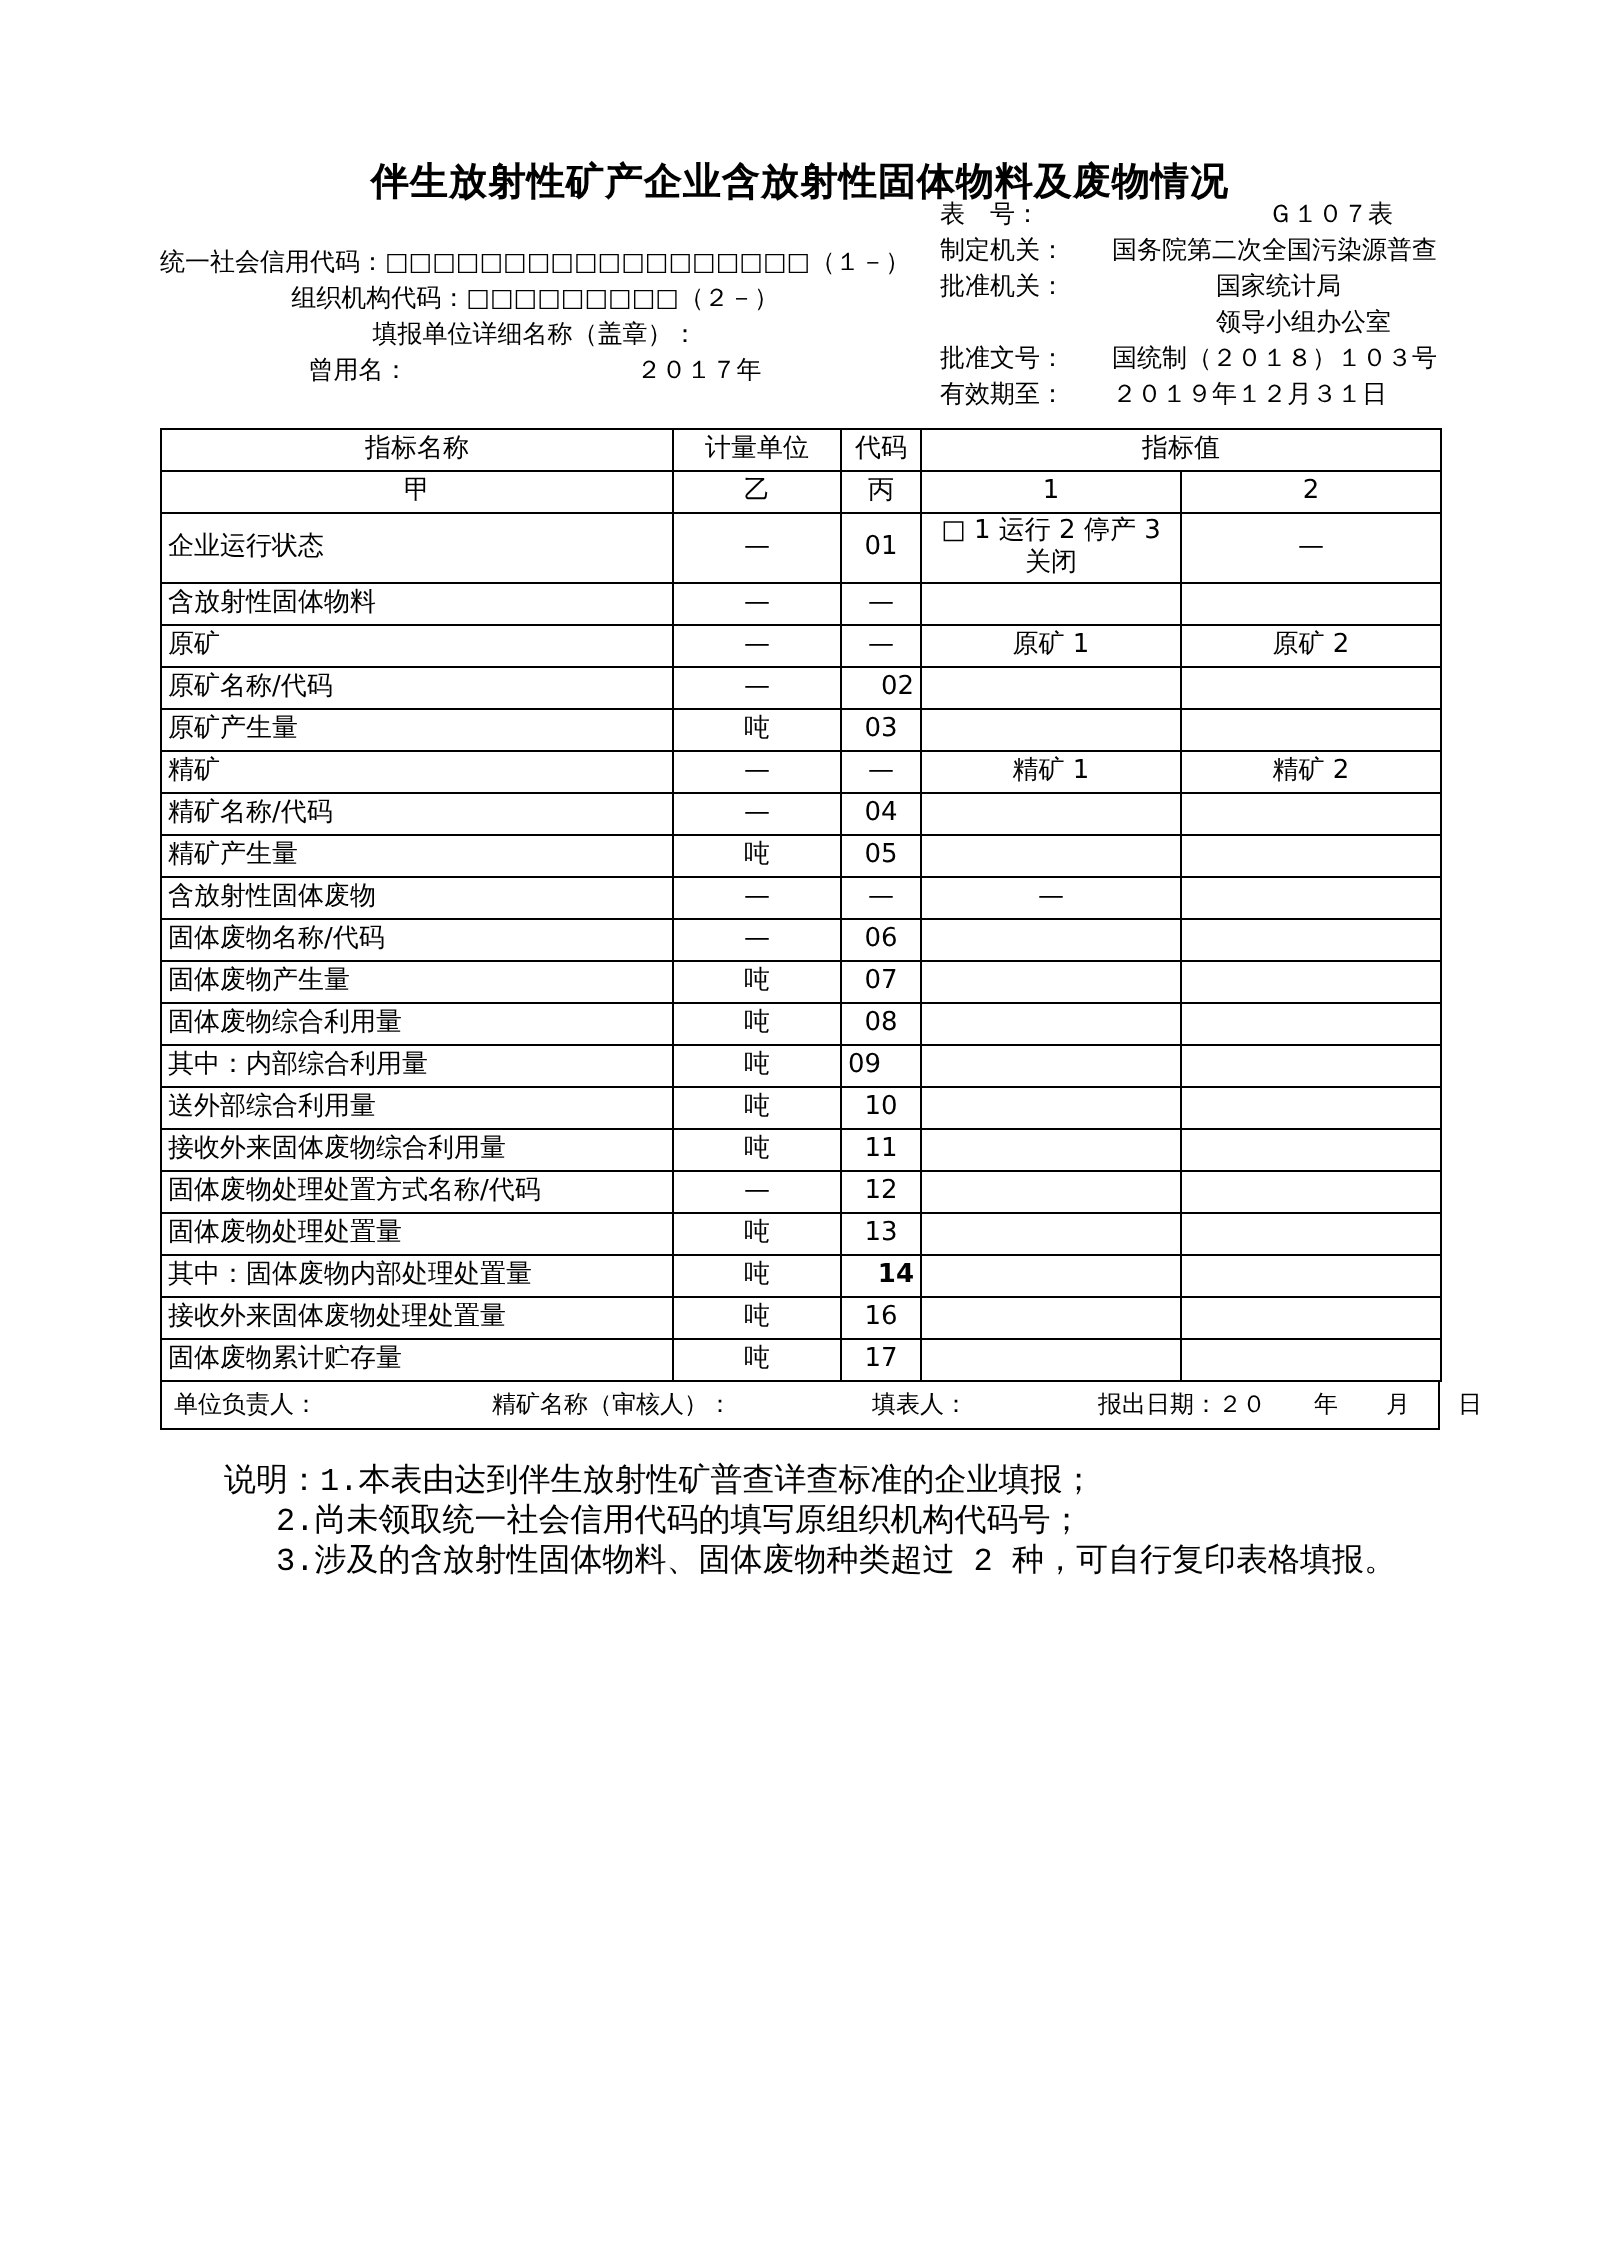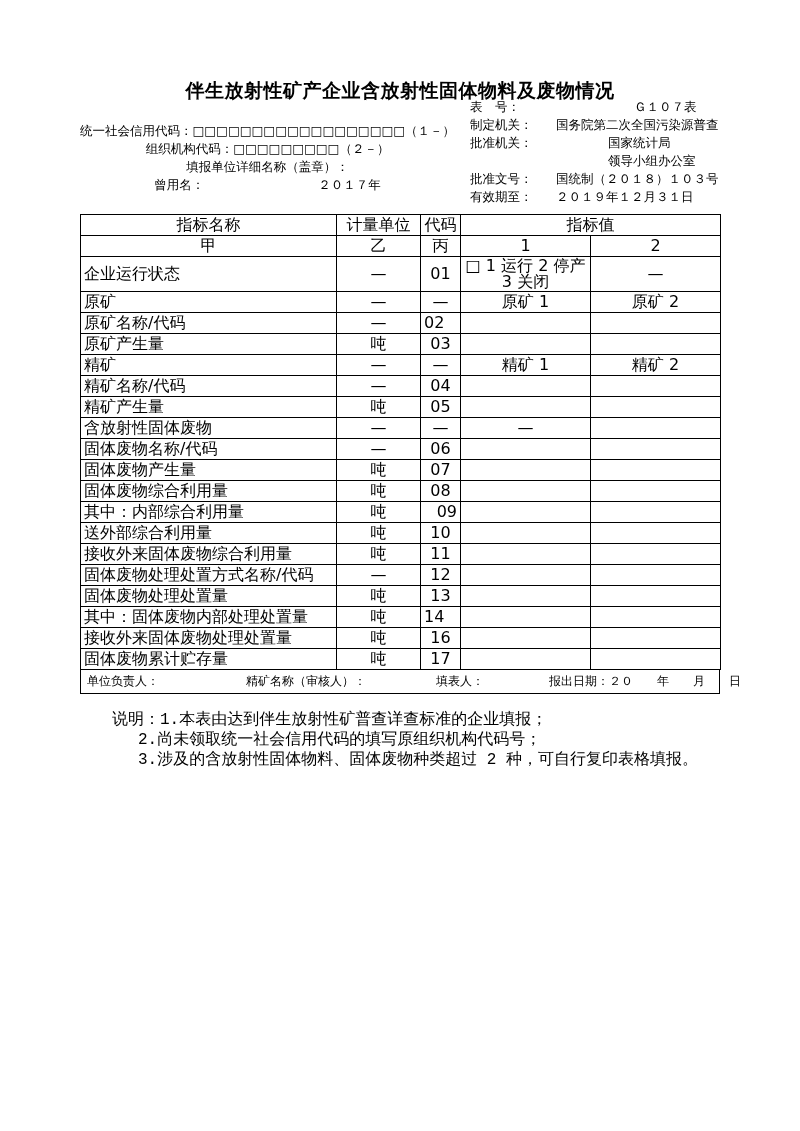--- a/index.html
+++ b/index.html
@@ -69,21 +69,21 @@
     padding-left: 52px;
   }
   .hdr-right .val.indent2 {
     padding-left: 78px;
   }
 
   table.form {
     border-collapse: collapse;
     width: 640px;
     margin-left: 80px;
-    font-size: 16px;
+    font-size: 13px;
     font-family: "DejaVu Sans", "Liberation Sans", sans-serif;
     table-layout: fixed;
   }
   table.form td {
     border: 1px solid #000;
     padding: 1px 3px;
     height: 18px;
     line-height: 16px;
   }
   .c-name { width: 256px; }
@@ -206,30 +206,37 @@
     </tbody>
     <tbody id="tbody-rows">
         <tr>
           <td class="ind0">企业运行状态</td>
           <td class="c-unit" style="text-align: center;">—</td>
           <td style="text-align: center;">01</td>
           <td style="text-align: center;">□ 1 运行  2 停产  3 关闭</td>
           <td style="text-align: center;">—</td>
         </tr>
         <tr>
+          <td class="ind0">含放射性固体物料</td>
+          <td class="c-unit" style="text-align: center;">—</td>
+          <td style="text-align: center;">—</td>
+          <td style="text-align: center;"></td>
+          <td style="text-align: center;"></td>
+        </tr>
+        <tr>
           <td class="ind1">原矿</td>
           <td class="c-unit" style="text-align: center;">—</td>
           <td style="text-align: center;">—</td>
           <td style="text-align: center;">原矿 1</td>
           <td style="text-align: center;">原矿 2</td>
         </tr>
         <tr>
           <td class="ind2">原矿名称/代码</td>
           <td class="c-unit" style="text-align: center;">—</td>
-          <td style="text-align: left;">02</td>
+          <td style="text-align: right;">02</td>
           <td style="text-align: center;"></td>
           <td style="text-align: center;"></td>
         </tr>
         <tr>
           <td class="ind2">原矿产生量</td>
           <td class="c-unit" style="text-align: center;">吨</td>
           <td style="text-align: center;">03</td>
           <td style="text-align: center;"></td>
           <td style="text-align: center;"></td>
         </tr>
@@ -278,21 +285,21 @@
         <tr>
           <td class="ind1">固体废物综合利用量</td>
           <td class="c-unit" style="text-align: center;">吨</td>
           <td style="text-align: center;">08</td>
           <td style="text-align: center;"></td>
           <td style="text-align: center;"></td>
         </tr>
         <tr>
           <td class="ind2">其中：内部综合利用量</td>
           <td class="c-unit" style="text-align: center;">吨</td>
-          <td style="text-align: right; margin-top: 20px;">09</td>
+          <td style="text-align: left; margin-top: 20px;">09</td>
           <td style="text-align: center;"></td>
           <td style="text-align: center;"></td>
         </tr>
         <tr>
           <td class="ind4">送外部综合利用量</td>
           <td class="c-unit" style="text-align: center;">吨</td>
           <td style="text-align: center;">10</td>
           <td style="text-align: center;"></td>
           <td style="text-align: center;"></td>
         </tr>
@@ -313,21 +320,21 @@
         <tr>
           <td class="ind1">固体废物处理处置量</td>
           <td class="c-unit" style="text-align: center;">吨</td>
           <td style="text-align: center;">13</td>
           <td style="text-align: center;"></td>
           <td style="text-align: center;"></td>
         </tr>
         <tr>
           <td class="ind2">其中：固体废物内部处理处置量</td>
           <td class="c-unit" style="text-align: center;">吨</td>
-          <td style="text-align: left;">14</td>
+          <td style="text-align: right; font-weight: bold;">14</td>
           <td style="text-align: center;"></td>
           <td style="text-align: center;"></td>
         </tr>
         <tr>
           <td class="ind4">接收外来固体废物处理处置量</td>
           <td class="c-unit" style="text-align: center;">吨</td>
           <td style="text-align: center;">16</td>
           <td style="text-align: center;"></td>
           <td style="text-align: center;"></td>
         </tr>

